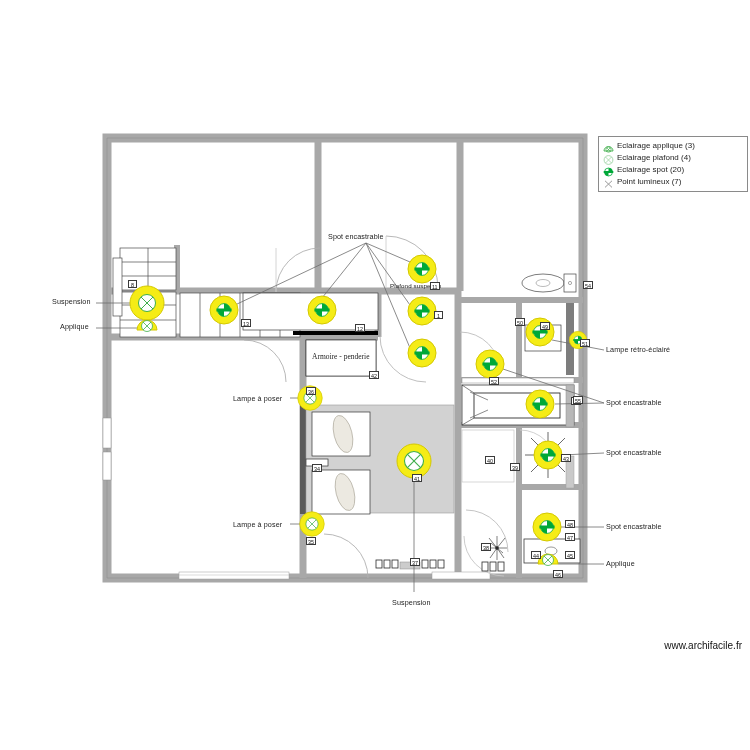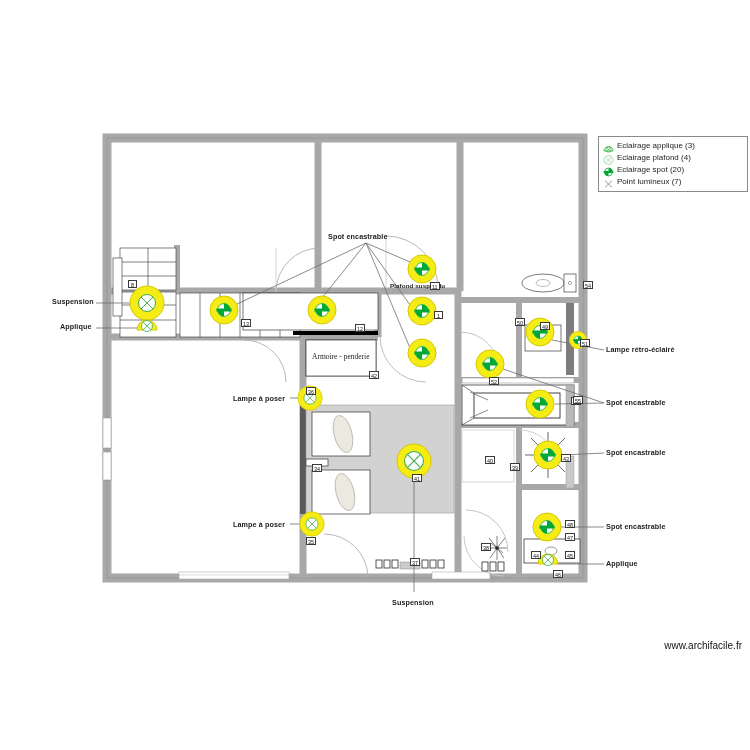--- a/index.html
+++ b/index.html
@@ -24,21 +24,20 @@
     width: 750px;
     height: 750px;
   }
   .lbl {
     position: absolute;
     font-family: "Liberation Sans", sans-serif;
     font-size: 7.2px;
     color: #222222;
     white-space: nowrap;
     letter-spacing: 0.1px;
-    font-weight: bold;
   }
   
   #legend {
     position: absolute;
     left: 598px;
     top: 136px;
     width: 150px;
     border: 1px solid #8a8a8a;
     background: #ffffff;
     padding: 3px 4px 3px 3px;

